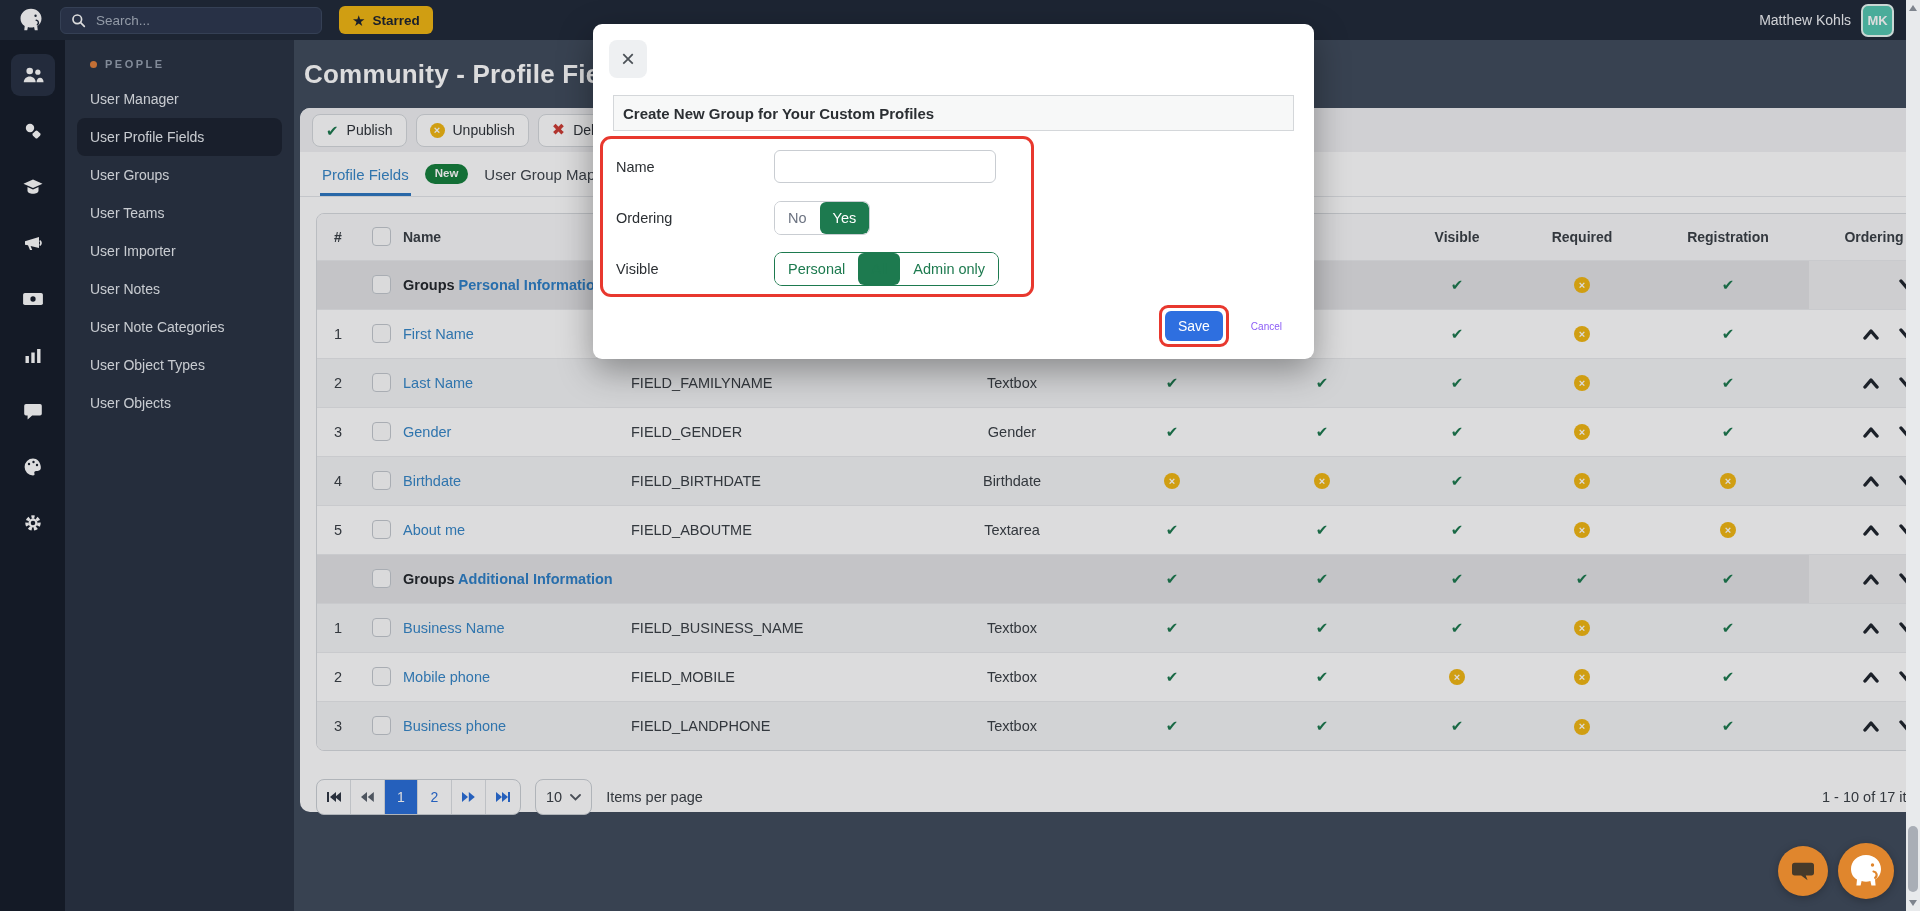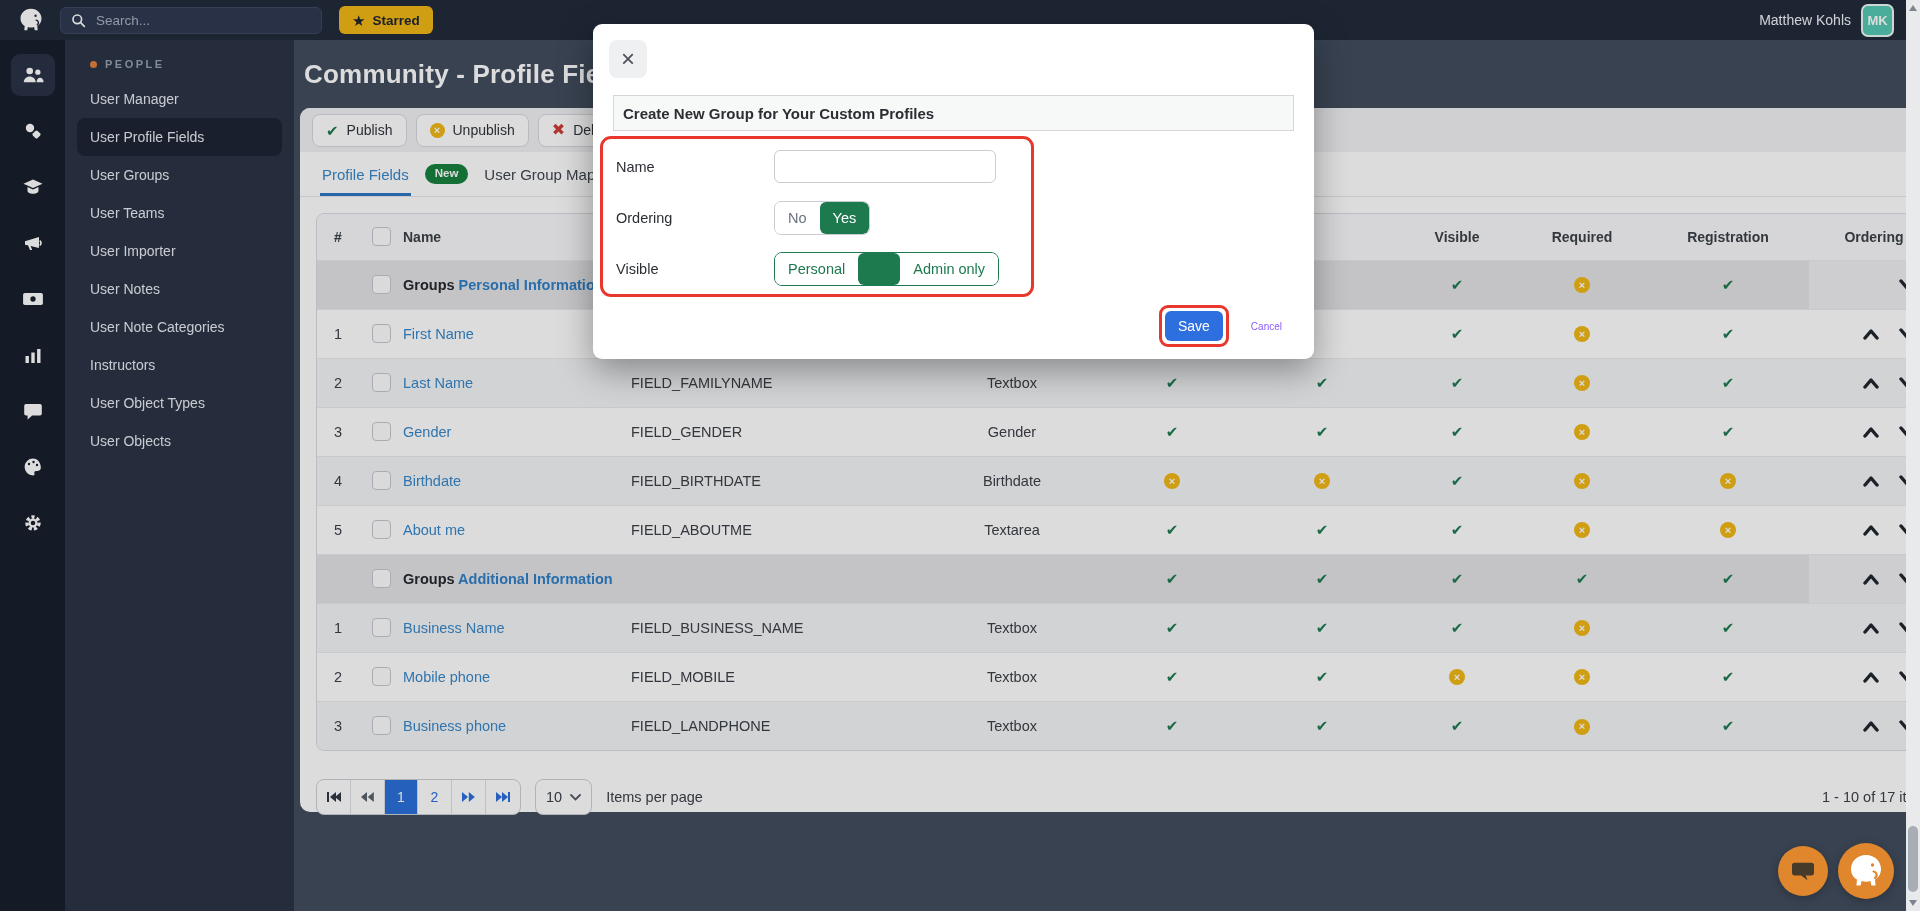--- a/index.html
+++ b/index.html
@@ -233,21 +233,20 @@
           <span class="sideHeadTxt">PEOPLE</span>
         </div>
         <div id="sideItems">
             <div class="sideItem">User Manager</div>
             <div class="sideItem active">User Profile Fields</div>
             <div class="sideItem">User Groups</div>
             <div class="sideItem">User Teams</div>
             <div class="sideItem">User Importer</div>
             <div class="sideItem">User Notes</div>
             <div class="sideItem">User Note Categories</div>
-            <div class="sideItem">Instructors</div>
             <div class="sideItem">User Object Types</div>
             <div class="sideItem">User Objects</div>
           </div>
       </aside>
 
       <section class="content">
         <div class="titleRow">
           <span class="pageTitle">Community - Profile Fields</span>
           <span class="titleStar">★</span>
         </div>

